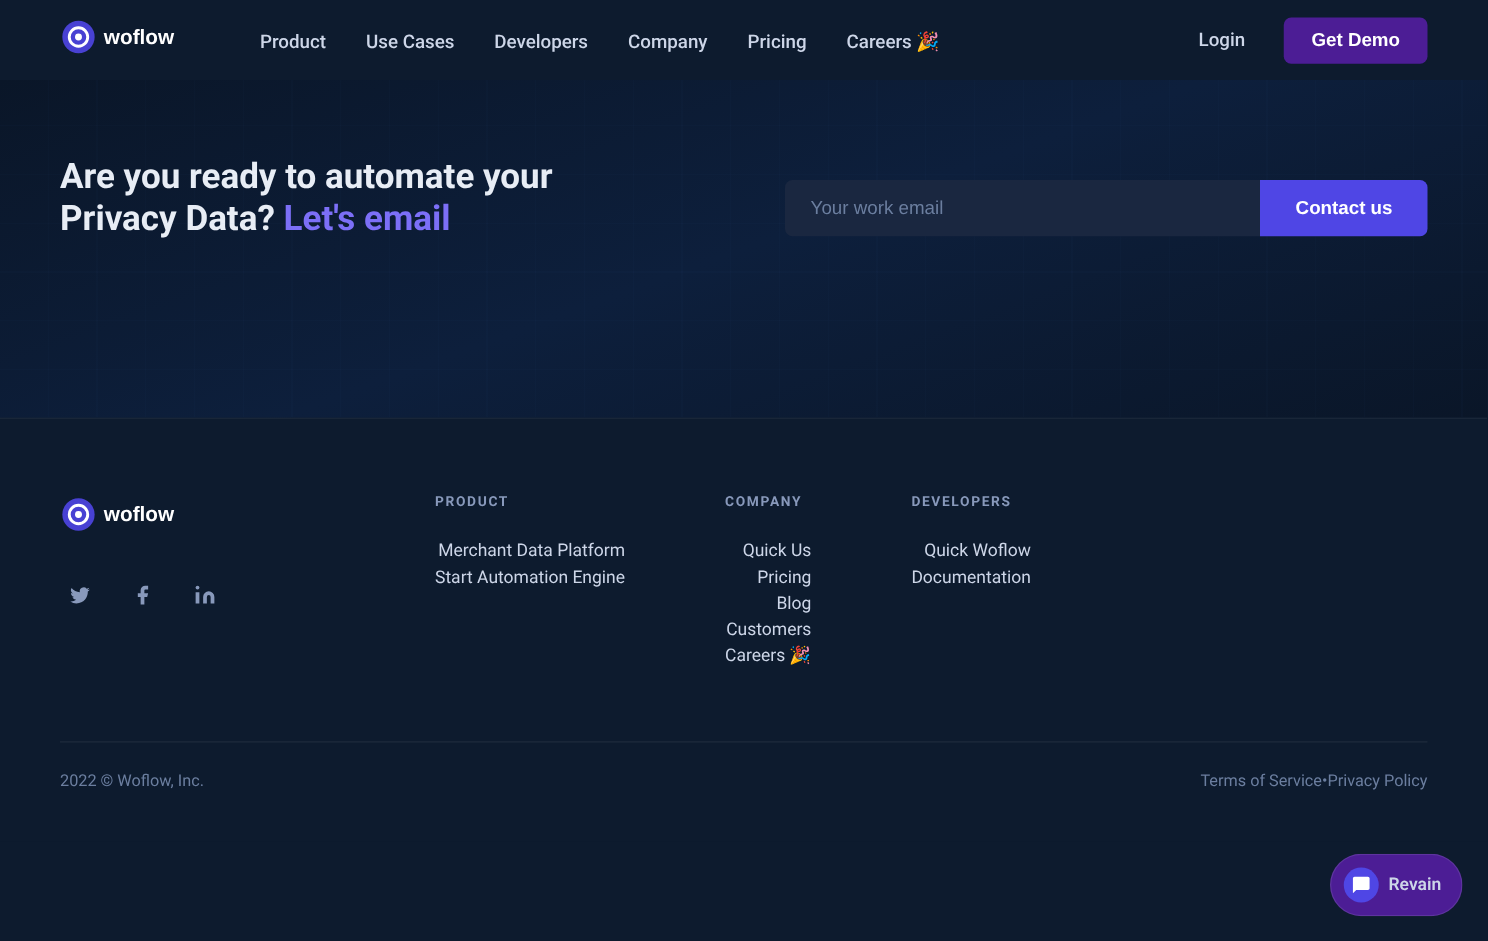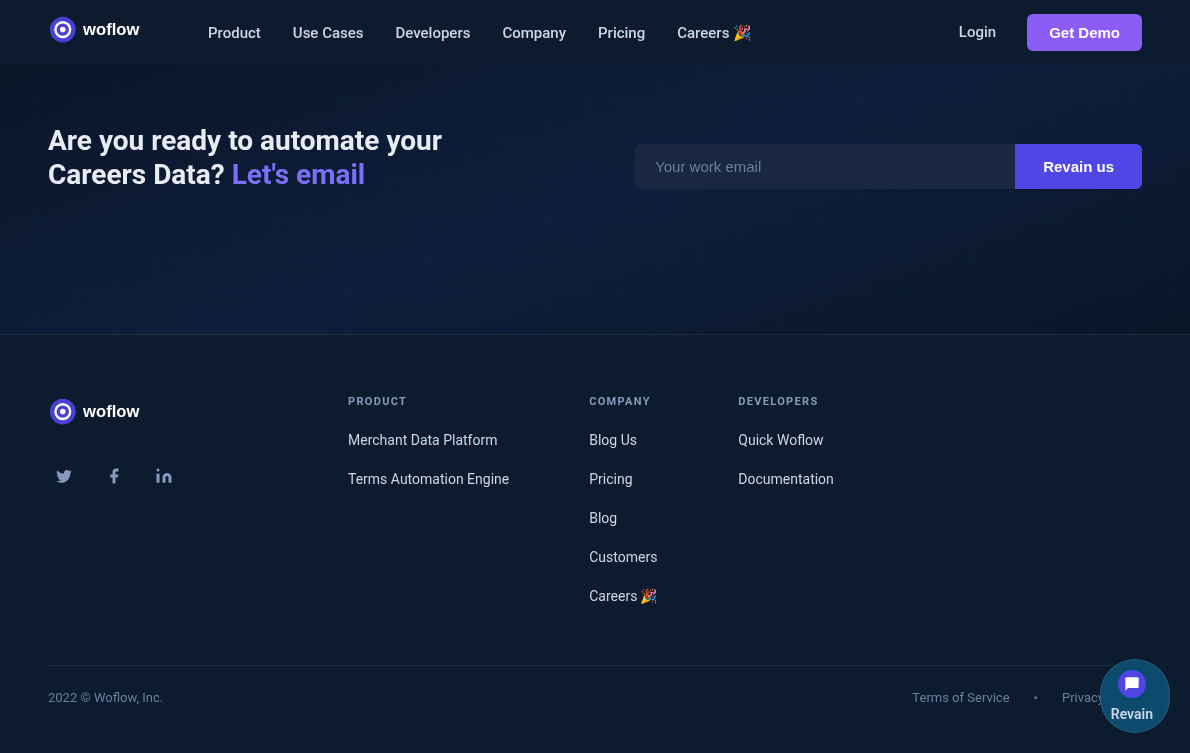--- a/index.html
+++ b/index.html
@@ -44,21 +44,21 @@
       align-items: center;
       gap: 31px;
     }
     .nav-login {
       color: #cdd6e8;
       text-decoration: none;
       font-size: 15px;
       font-weight: 500;
     }
     .btn-demo {
-      background: #8b5cf6;
+      background: #4c1d95;
       color: #fff;
       border: none;
       padding: 10px 22px;
       border-radius: 6px;
       font-size: 15px;
       font-weight: 600;
       cursor: pointer;
       text-align: center;
     }
 
@@ -166,21 +166,22 @@
       font-weight: 700;
       letter-spacing: 0.12em;
       color: #8899bb;
       text-transform: uppercase;
       margin-bottom: 22px;
     }
     .footer-col ul {
       list-style: none;
       display: flex;
       flex-direction: column;
-      gap: 20px;
+      gap: 2px;
+      align-items: flex-end;
     }
     .footer-col ul li a {
       color: #cdd6e8;
       text-decoration: none;
       font-size: 14px;
       font-weight: 400;
     }
     .footer-bottom {
       border-top: 1px solid rgba(255,255,255,0.07);
       padding-top: 24px;
@@ -188,45 +189,44 @@
       justify-content: space-between;
       align-items: center;
       margin-top: 28px;
     }
     .footer-copy {
       font-size: 13px;
       color: #6b7e9f;
     }
     .footer-legal {
       display: flex;
-      gap: 24px;
+      gap: 0;
       align-items: center;
       font-size: 13px;
       color: #6b7e9f;
     }
     .footer-legal a {
       color: #6b7e9f;
       text-decoration: none;
     }
     .footer-legal .dot { color: #6b7e9f; }
 
     
     .revain-widget {
       position: fixed;
       bottom: 20px;
       right: 20px;
-      background: #0c4a6e;
+      background: #4c1d95;
       border-radius: 50px;
       display: flex;
       align-items: center;
       gap: 8px;
       padding: 10px 16px 10px 10px;
       cursor: pointer;
       border: 1px solid rgba(255,255,255,0.1);
-      flex-direction: column;
     }
     .revain-icon {
       width: 28px;
       height: 28px;
       background: #4f46e5;
       border-radius: 50%;
       display: flex;
       align-items: center;
       justify-content: center;
       font-size: 14px;
@@ -261,24 +261,24 @@
     </ul>
   </div>
   <div class="nav-right">
     <a class="nav-login" href="#">Login</a>
     <button class="btn-demo">Get Demo</button>
   </div>
 </nav>
 
 <section class="hero">
   <div class="hero-bg"></div>
-  <h1><span>Are you ready to automate your</span><br><span>Careers Data? </span><span class="highlight">Let's email</span></h1>
+  <h1><span>Are you ready to automate your</span><br><span>Privacy Data? </span><span class="highlight">Let's email</span></h1>
   <div class="hero-form">
     <input class="hero-email" type="email" placeholder="Your work email" style="">
-    <button class="btn-contact">Revain us</button>
+    <button class="btn-contact">Contact us</button>
   </div>
 </section>
 
 <footer>
   <div class="footer-top">
     <div class="footer-brand">
       <div class="footer-logo">
         <svg viewBox="0 0 130 36" fill="none" xmlns="http://www.w3.org/2000/svg" style="width:120px">
           <circle cx="16" cy="18" r="14" fill="#4f46e5" opacity="0.9"></circle>
           <circle cx="16" cy="18" r="8" fill="none" stroke="#fff" stroke-width="2.5"></circle>
@@ -305,28 +305,28 @@
         </a>
       </div>
     </div>
 
     <div class="footer-cols">
 
       <div class="footer-col">
         <h3>PRODUCT</h3>
         <ul>
           <li><a href="#">Merchant Data Platform</a></li>
-          <li><a href="#">Terms Automation Engine</a></li>
+          <li><a href="#">Start Automation Engine</a></li>
         </ul>
       </div>
 
       <div class="footer-col">
         <h3>COMPANY</h3>
         <ul>
-          <li><a href="#">Blog Us</a></li>
+          <li><a href="#">Quick Us</a></li>
           <li><a href="#">Pricing</a></li>
           <li><a href="#">Blog</a></li>
           <li><a href="#">Customers</a></li>
           <li><a href="#">Careers 🎉</a></li>
         </ul>
       </div>
 
       <div class="footer-col">
         <h3>DEVELOPERS</h3>
         <ul>

